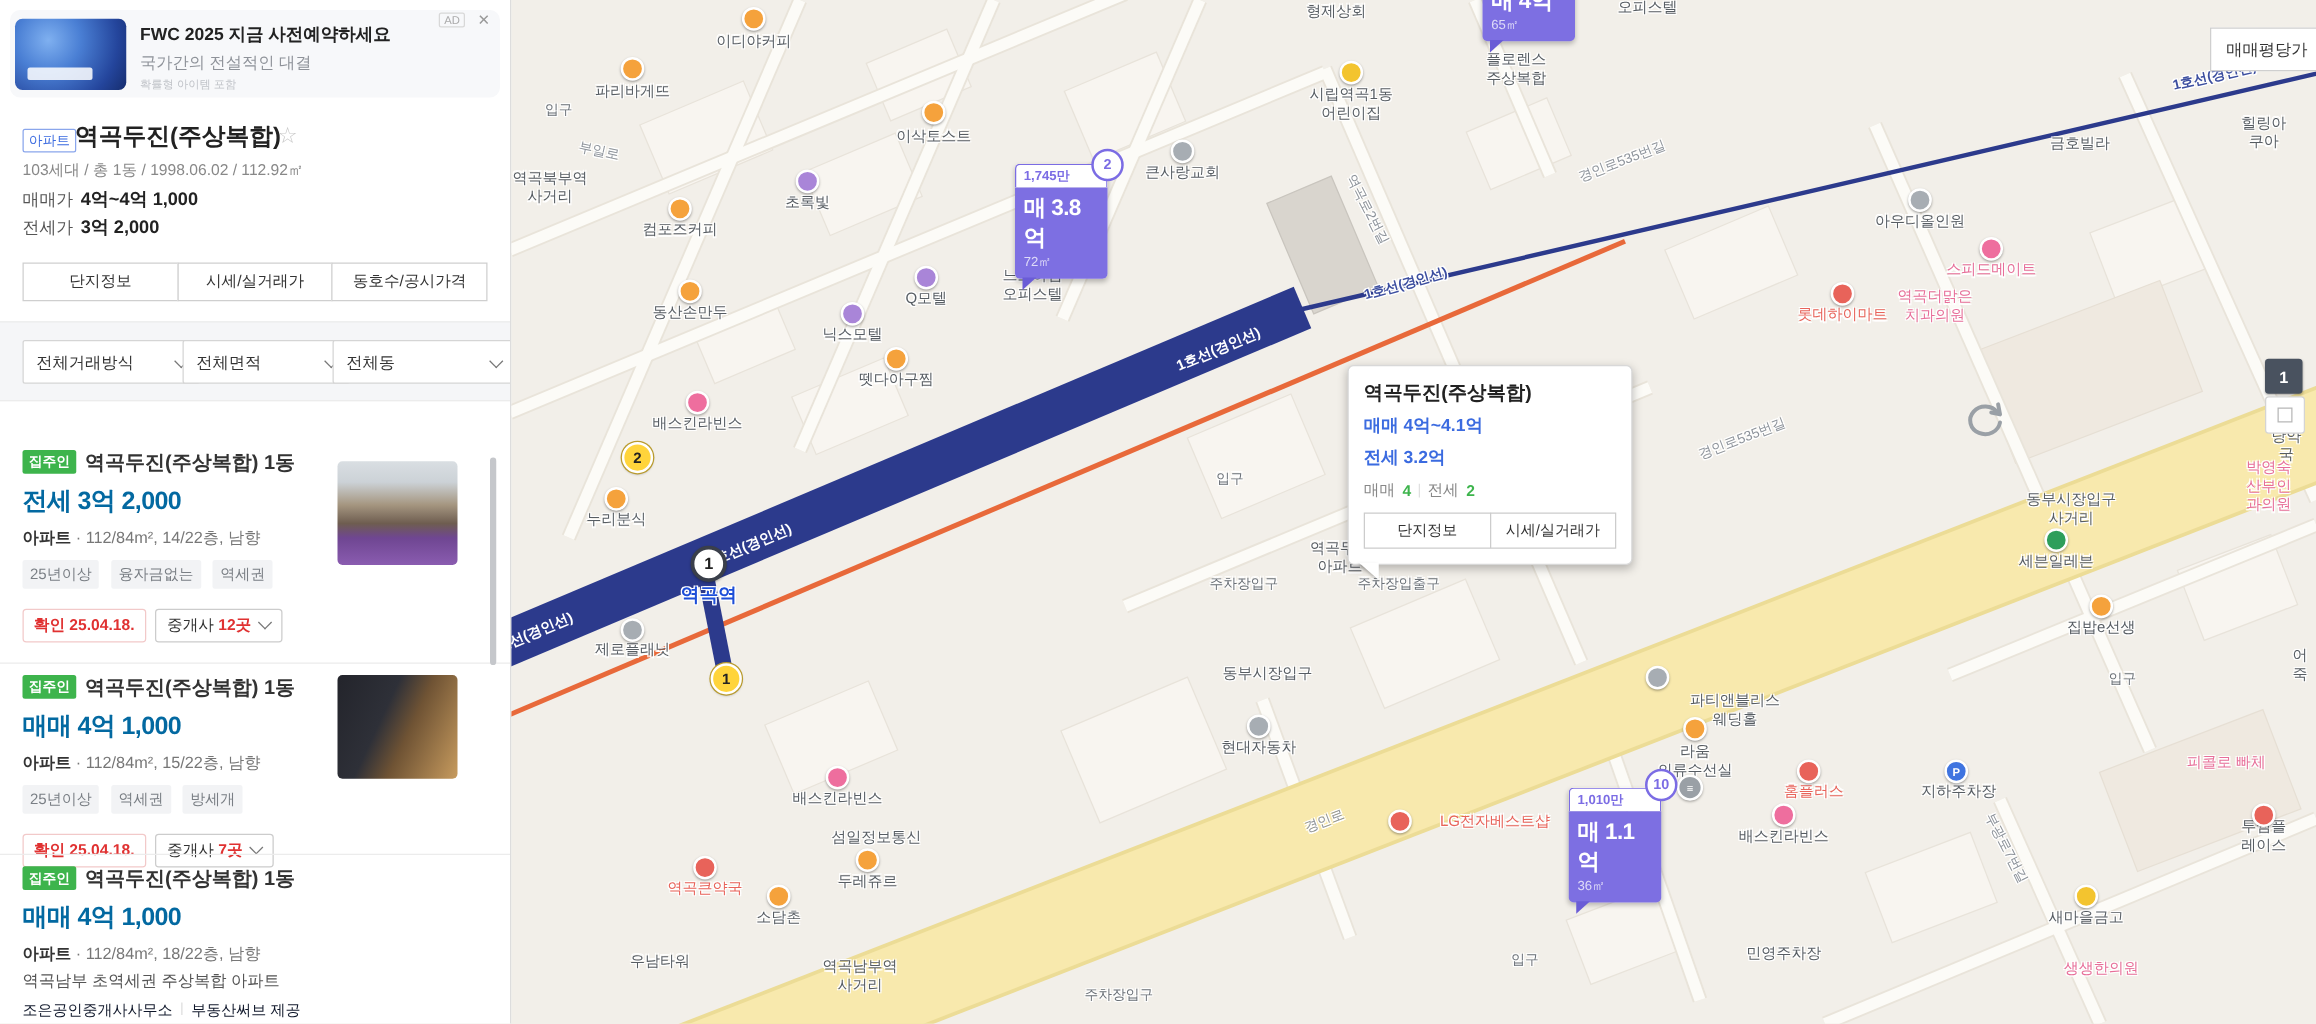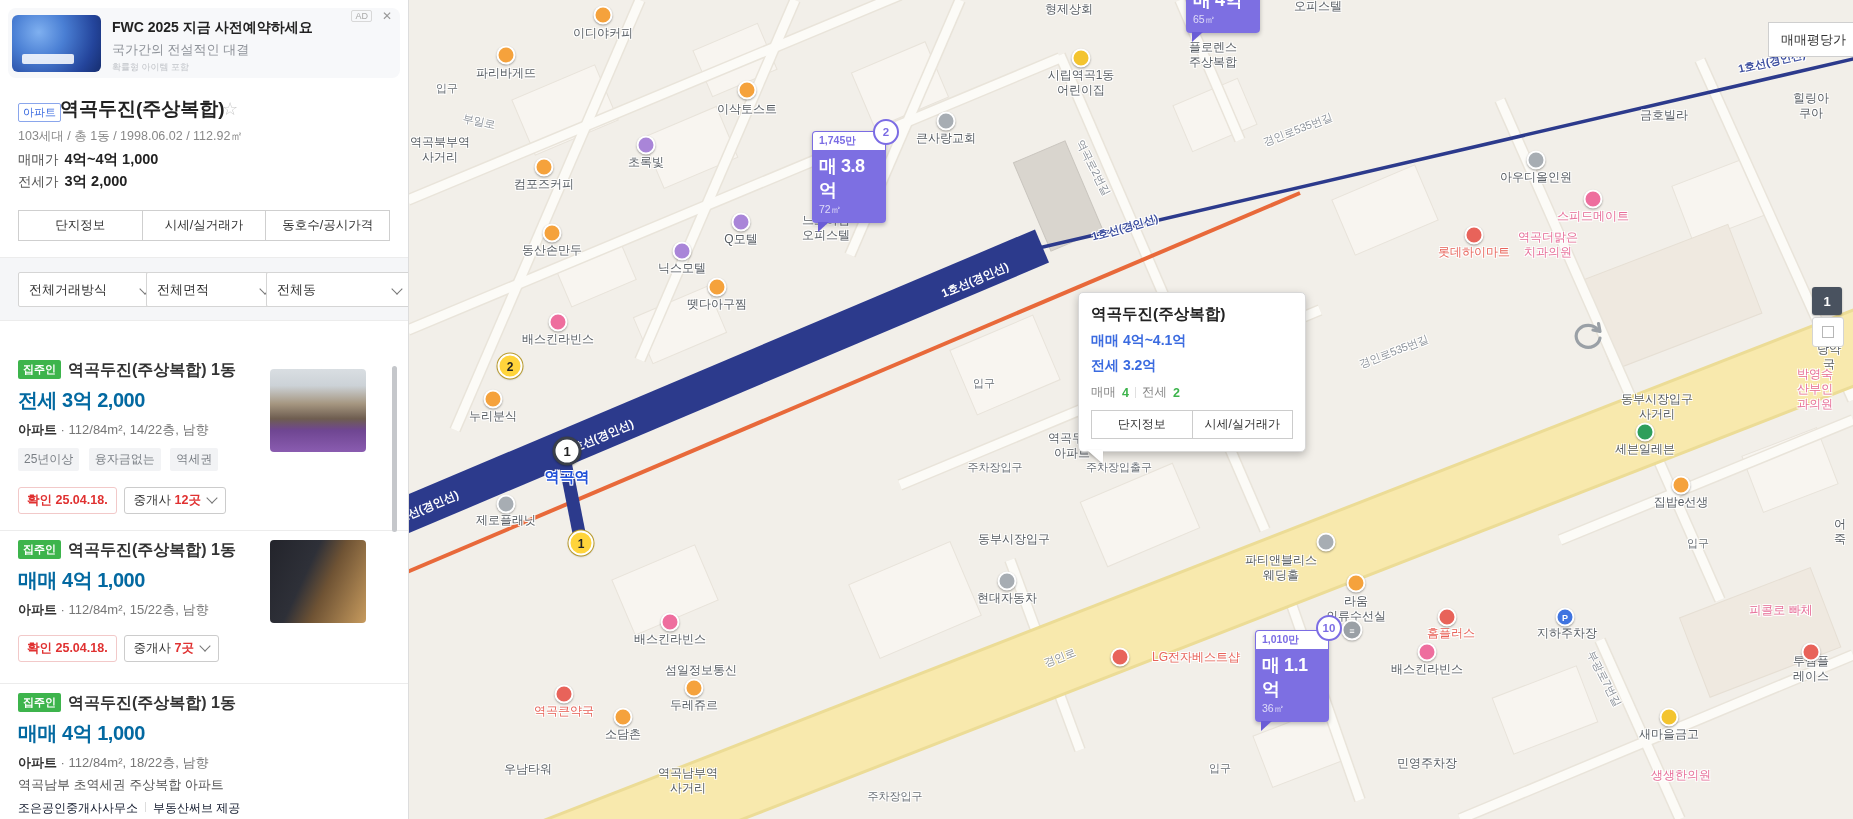--- a/index.html
+++ b/index.html
@@ -255,21 +255,21 @@
       <span class="ml" style="left: 694px; top: 705px; transform: translate(-50%, -50%);">두레쥬르</span>
       <span class="ml br" style="left: 564px; top: 711px; transform: translate(-50%, -50%);">역곡큰약국</span>
       <span class="ml" style="left: 623px; top: 734px; transform: translate(-50%, -50%);">소담촌</span>
       <span class="ml" style="left: 528px; top: 769px; transform: translate(-50%, -50%);">우남타워</span>
       <span class="ml" style="left: 688px; top: 781px; transform: translate(-50%, -50%);">역곡남부역
 사거리</span>
       <span class="ml" style="left: 1014px; top: 539px; transform: translate(-50%, -50%);">동부시장입구</span>
       <span class="ml" style="left: 1007px; top: 598px; transform: translate(-50%, -50%);">현대자동차</span>
       <span class="ml" style="left: 1072px; top: 446px; transform: translate(-50%, -50%);">역곡두진
 아파트</span>
-      <span class="ml" style="left: 1281px; top: 568px; transform: translate(-50%, -50%);">파티앤블리스
+      <span class="ml" style="left: 1388px; top: 568px; transform: translate(-50%, -50%);">파티앤블리스
 웨딩홀</span>
       <span class="ml br" style="left: 1196px; top: 657px; transform: translate(-50%, -50%);">LG전자베스트샵</span>
       <span class="ml" style="left: 1356px; top: 609px; transform: translate(-50%, -50%);">라움
 의류수선실</span>
       <span class="ml br" style="left: 1451px; top: 633px; transform: translate(-50%, -50%);">홈플러스</span>
       <span class="ml" style="left: 1567px; top: 633px; transform: translate(-50%, -50%);">지하주차장</span>
       <span class="ml" style="left: 1427px; top: 669px; transform: translate(-50%, -50%);">배스킨라빈스</span>
       <span class="ml" style="left: 1297px; top: 705px; transform: translate(-50%, -50%);">네오빌</span>
       <span class="ml" style="left: 1427px; top: 763px; transform: translate(-50%, -50%);">민영주차장</span>
       <span class="ml" style="left: 1657px; top: 407px; transform: translate(-50%, -50%);">동부시장입구
@@ -461,20 +461,25 @@
       <span class="confirm">확인 25.04.18.</span>
       <span class="agents"><span>중개사</span> <b>12곳</b><span class="chev"></span></span>
     </div>
     <div class="photo"></div>
   </div>
 
   <div id="card2" class="card">
     <div><span class="lbadge">집주인</span><span class="ltitle">역곡두진(주상복합) 1동</span></div>
     <div class="lprice"><span>매매</span> <span>4억 1,000</span></div>
     <div class="ldet"><b>아파트</b><span> · 112/84m², 15/22층, 남향</span></div>
+    <div class="tags">
+      <span class="tag">25년이상</span>
+      <span class="tag">역세권</span>
+      <span class="tag">방세개</span>
+    </div>
     <div class="crow">
       <span class="confirm">확인 25.04.18.</span>
       <span class="agents"><span>중개사</span> <b>7곳</b><span class="chev"></span></span>
     </div>
     <div class="photo"></div>
   </div>
 
   <div id="card3" class="card">
     <div><span class="lbadge">집주인</span><span class="ltitle">역곡두진(주상복합) 1동</span></div>
     <div class="lprice"><span>매매</span> <span>4억 1,000</span></div>

